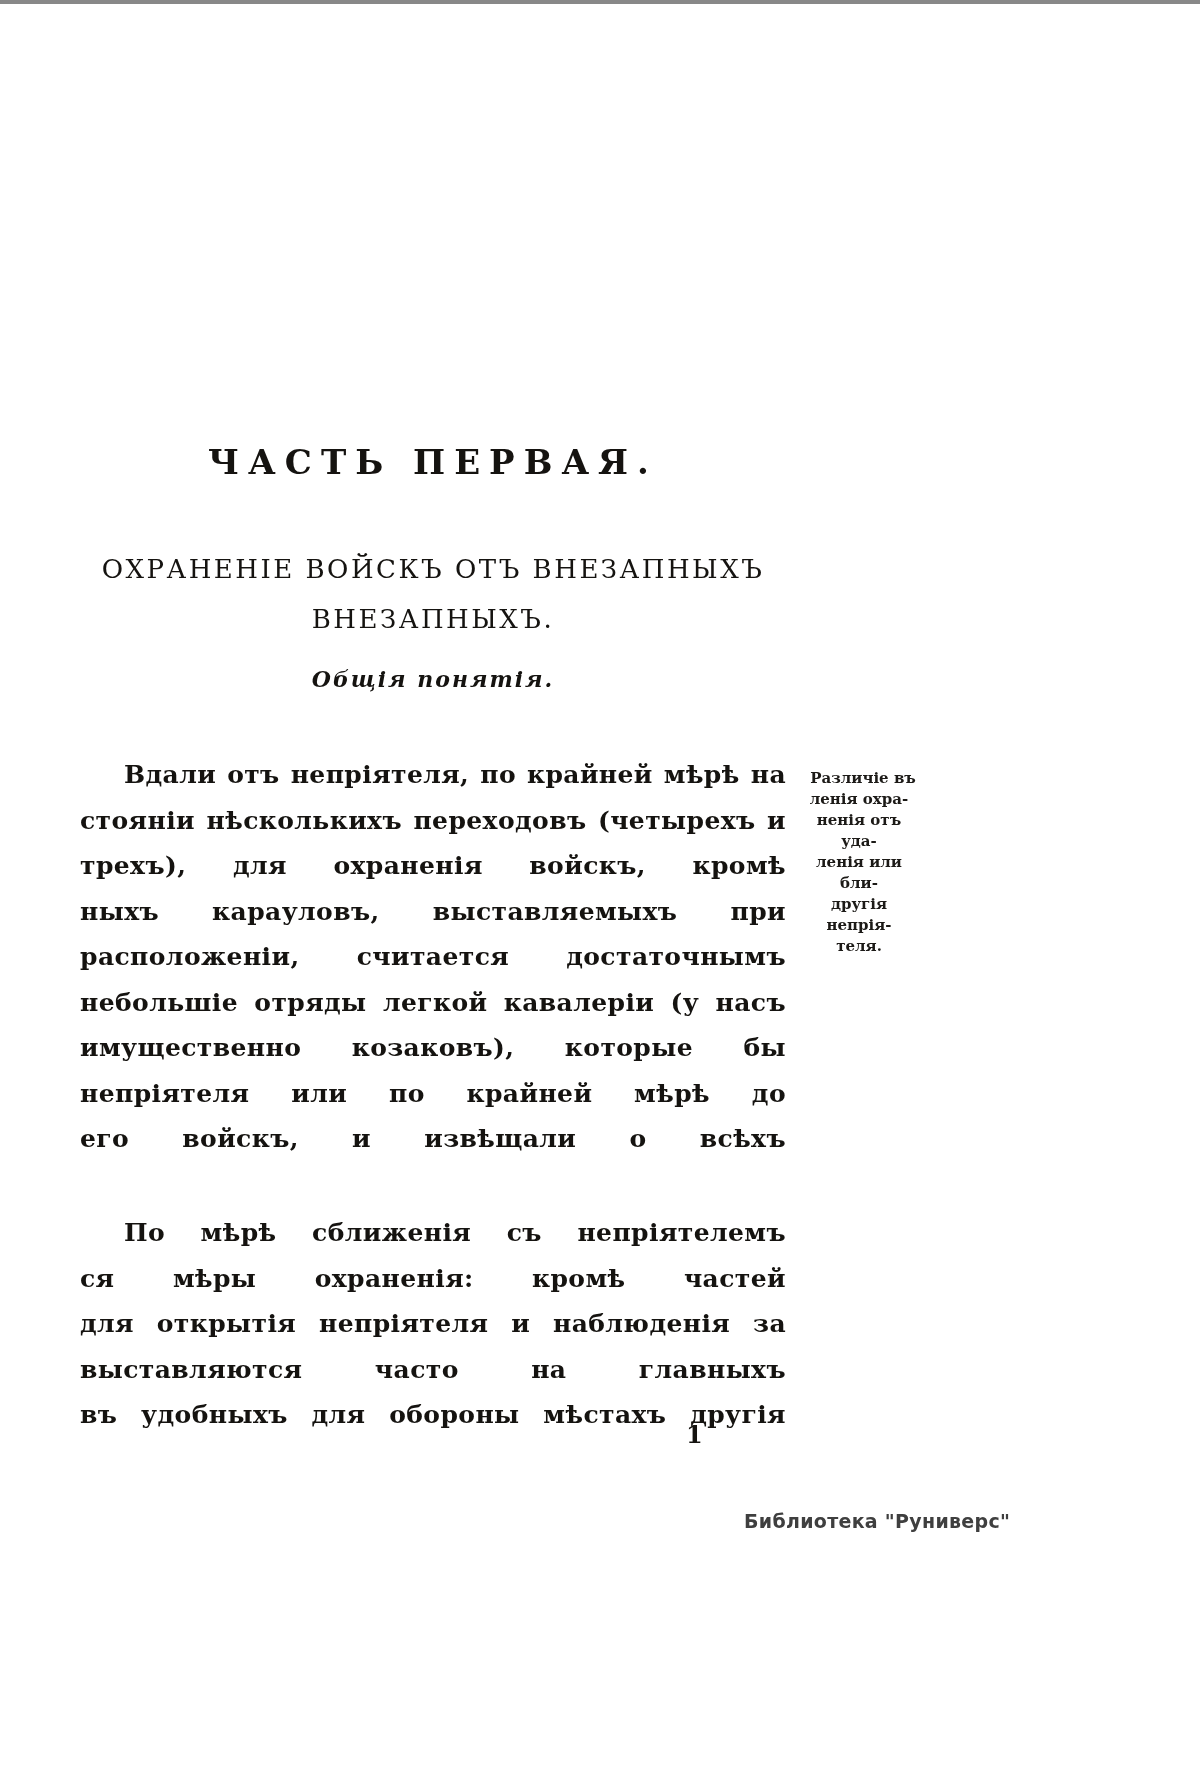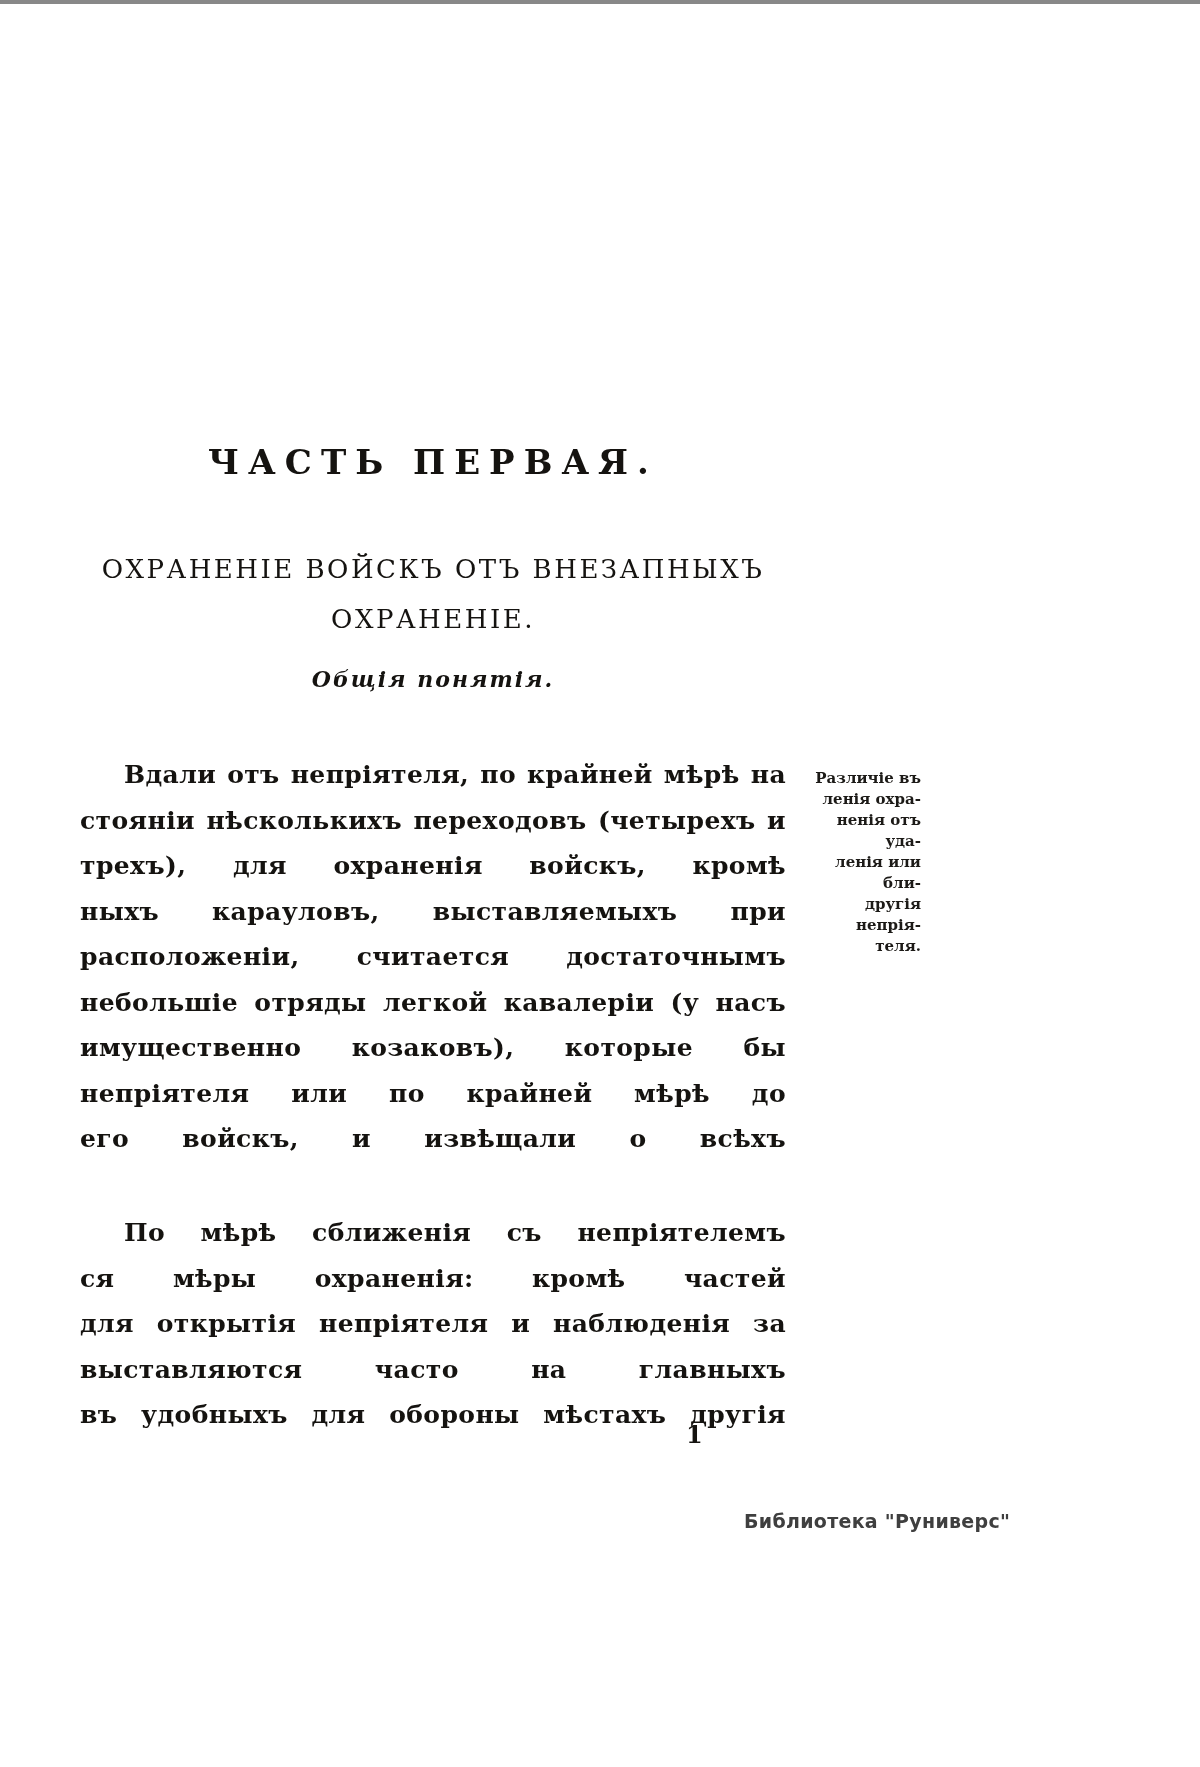--- a/index.html
+++ b/index.html
@@ -80,21 +80,21 @@
       position: absolute;
       left: 797px;
       top: 764px;
       width: 124px;
       font-size: 15px;
       font-weight: bold;
       line-height: 21px;
       color: #1c1a17;
     }
     .margin-note .note-line {
-      text-align: right;
+      text-align: center;
     }
     .margin-note .note-line.first { text-indent: 8px; }
     .page-number {
       position: absolute;
       left: 686px;
       top: 1416px;
       font-size: 24px;
       font-weight: bold;
     }
     .watermark {
@@ -112,21 +112,21 @@
 <body>
 
 <div class="page">
 
   <div class="column">
 
     <div class="part-title">ЧАСТЬ ПЕРВАЯ.</div>
 
     <div class="chapter-title">
       <div>ОХРАНЕНІЕ ВОЙСКЪ ОТЪ ВНЕЗАПНЫХЪ</div>
-      <div>ОХРАНЕНІЕ.</div>
+      <div>ВНЕЗАПНЫХЪ.</div>
     </div>
 
     <div class="section-heading">Общія понятія.</div>
 
     <div class="para para1">
       <div class="line indent">Вдали отъ непріятеля, по крайней мѣрѣ на раз-</div>
       <div class="line">стояніи нѣсколькихъ переходовъ (четырехъ и даже</div>
       <div class="line">трехъ), для охраненія войскъ, кромѣ обыкновен-</div>
       <div class="line">ныхъ карауловъ, выставляемыхъ при всякомъ ихъ</div>
       <div class="line">расположеніи, считается достаточнымъ высылать</div>

